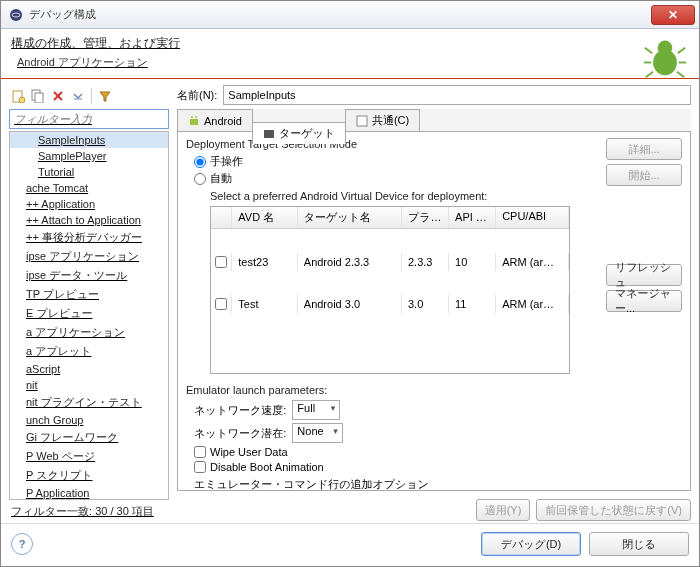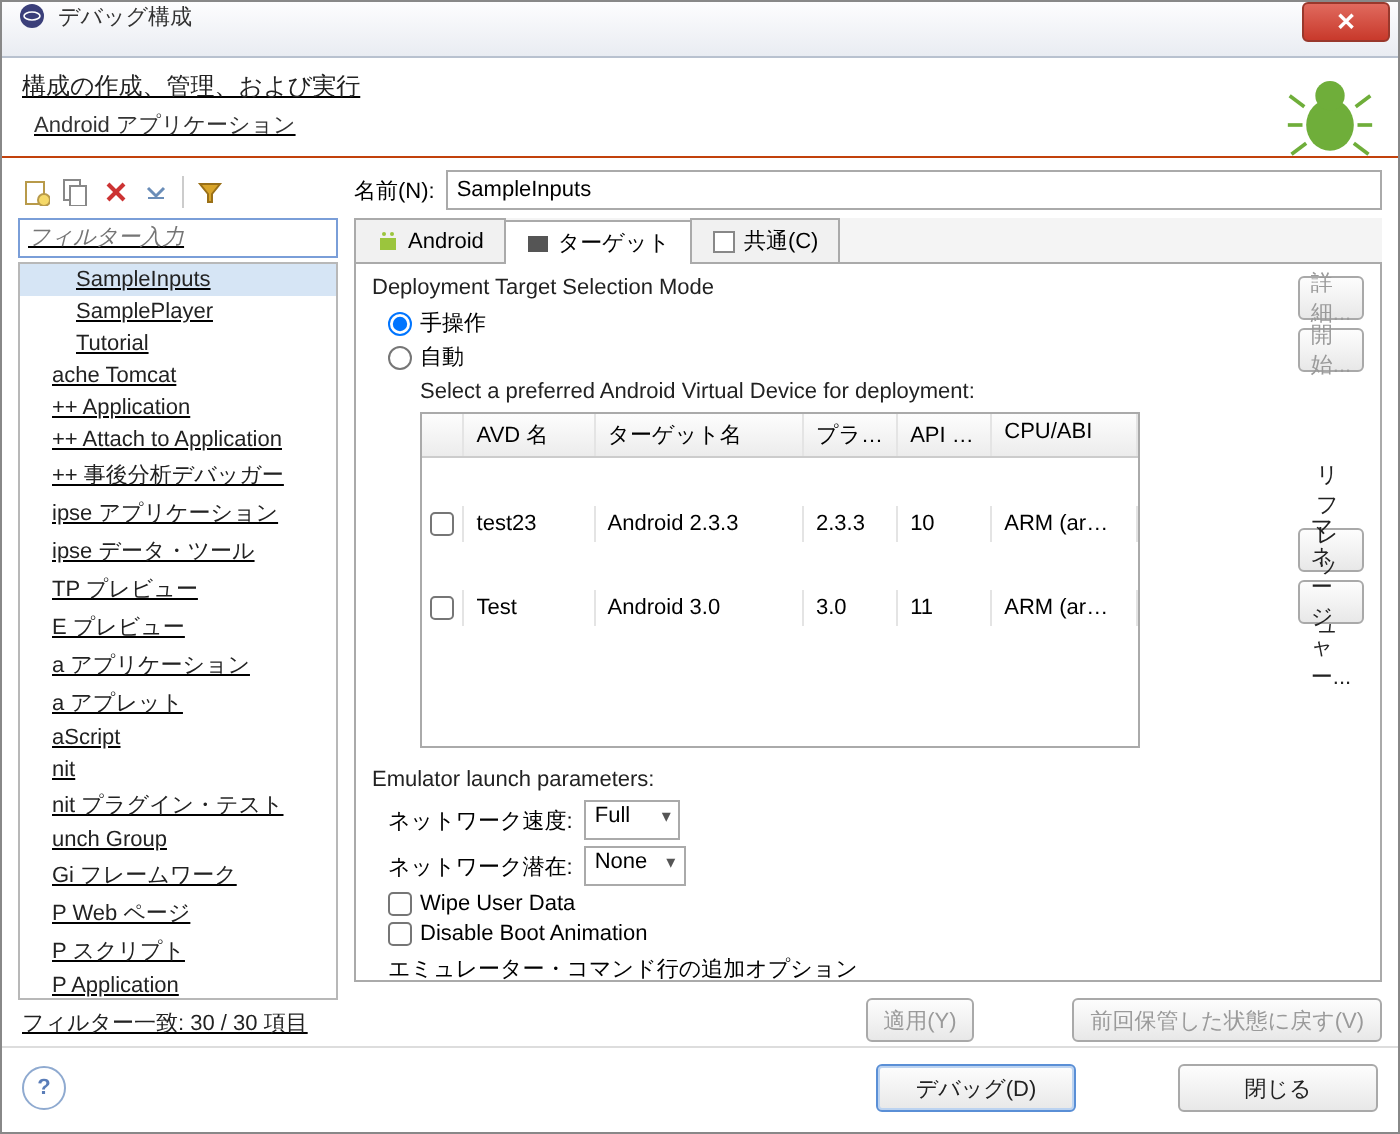--- a/index.html
+++ b/index.html
@@ -1,17 +1,17 @@
 <!DOCTYPE html>
 <html><head>
 <meta charset="utf-8">
 <style>
 * { box-sizing: border-box; margin: 0; padding: 0; font-family: "Segoe UI", "Meiryo", sans-serif; font-size: 11px; }
 body { background: #fff; width: 700px; height: 567px; display: flex; flex-direction: column; border: 1px solid #888; }
-.titlebar { height: 28px; background: linear-gradient(#fdfdfe,#e9ecf2); display: flex; align-items: flex-start; padding: 0 4px 0 8px; border-bottom: 1px solid #b8c1cf; }
+.titlebar { height: 28px; background: linear-gradient(#fdfdfe,#e9ecf2); display: flex; align-items: center; padding: 0 4px 0 8px; border-bottom: 1px solid #b8c1cf; }
 .titlebar-icon { width: 14px; height: 14px; margin-right: 6px; }
 .titlebar-text { color: #333; flex: 1; }
 .close-btn { width: 44px; height: 20px; background: linear-gradient(#e06a5e,#c8392b); border: 1px solid #99382c; border-radius: 3px; display: flex; align-items: center; justify-content: center; color: #fff; font-weight: bold; font-size: 12px; }
 .header { background: #fff; padding: 6px 10px 8px; position: relative; border-bottom: 1px solid #c2410c; text-decoration: underline; }
 .header-title { font-size: 12px; color: #222; }
 .header-sub { font-size: 11px; color: #333; margin-top: 3px; padding-left: 6px; }
 .bug-icon { position: absolute; right: 12px; top: 6px; width: 44px; height: 44px; }
 .main { flex: 1; display: flex; min-height: 0; padding: 6px 8px 0; gap: 8px; }
 .left { width: 160px; display: flex; flex-direction: column; text-decoration: underline; }
 .toolbar { display: flex; gap: 2px; padding: 2px 0 4px; align-items: center; }
@@ -21,35 +21,35 @@
 .tree { flex: 1; border: 1px solid #b8b8b8; background: #fff; overflow: hidden; margin-top: 2px; }
 .tree-item { padding: 2px 4px 2px 16px; white-space: nowrap; color: #222; }
 .tree-item.child { padding-left: 28px; }
 .tree-item.selected { background: #d6e5f5; }
 .filter-status { padding: 4px 2px; color: #222; }
 .right { flex: 1; display: flex; flex-direction: column; min-width: 0; }
 .name-row { display: flex; align-items: center; gap: 6px; margin-bottom: 4px; }
 .name-input { flex: 1; height: 20px; border: 1px solid #aaa; padding: 2px 4px; }
 .tabs { display: flex; border-bottom: 1px solid #aaa; background: #f4f4f4; }
 .tab { padding: 3px 10px; border: 1px solid #aaa; border-bottom: none; background: #f1f1f1; display: flex; align-items: center; gap: 4px; margin-right: -1px; font-size: 11px; }
-.tab.active { background: #fff; position: relative; top: 1px; }
+.tab.active { background: #fff; position: relative; top: 13px; }
 .tab-icon { width: 12px; height: 12px; display: inline-block; }
 .tab-body { flex: 1; border: 1px solid #aaa; border-top: none; background: #fff; padding: 6px 8px; overflow: auto; display: flex; gap: 8px; }
 .tab-main { flex: 1; }
 .section-title { color: #222; margin-bottom: 4px; }
 .radio-row { display: flex; align-items: center; gap: 4px; margin: 2px 0 2px 8px; }
 .select-label { margin: 4px 0 4px 24px; color: #222; }
 .avd-table { margin-left: 24px; border: 1px solid #aaa; background: #fff; width: 360px; }
 .avd-head { display: flex; background: linear-gradient(#fdfdfd,#ececec); border-bottom: 1px solid #ccc; }
 .avd-head > div, .avd-row > div { padding: 3px 6px; border-right: 1px solid #e4e4e4; overflow: hidden; white-space: nowrap; text-overflow: ellipsis; }
 .avd-row { display: flex; margin-top: 24px; }
 .col-chk { width: 22px; display: flex; align-items: center; justify-content: center; }
 .col-name { width: 70px; } .col-target { width: 112px; } .col-plat { width: 50px; } .col-api { width: 50px; } .col-cpu { width: 78px; }
 .side-btns { display: flex; flex-direction: column; gap: 4px; width: 76px; }
-.btn { height: 22px; border: 1px solid #a9a9a9; background: linear-gradient(#fdfdfd,#e8e8e8); border-radius: 3px; padding: 0 8px; display: flex; align-items: center; justify-content: center; color: #222; margin-left: 43px; }
+.btn { height: 22px; border: 1px solid #a9a9a9; background: linear-gradient(#fdfdfd,#e8e8e8); border-radius: 3px; padding: 0 8px; display: flex; align-items: center; justify-content: center; color: #222; }
 .btn.disabled { color: #9a9a9a; }
 .emu-section { margin-top: 10px; }
 .form-row { display: flex; align-items: center; gap: 6px; margin: 3px 0 3px 8px; }
 .select { height: 20px; border: 1px solid #aaa; background: #fff; padding: 1px 18px 1px 4px; position: relative; min-width: 48px; }
 .select::after { content: "▾"; position: absolute; right: 4px; top: 2px; color: #555; font-size: 9px; }
 .chk-row { display: flex; align-items: center; gap: 4px; margin: 3px 0 3px 8px; }
 .bottom-btns { display: flex; justify-content: flex-end; gap: 6px; padding: 8px 0 2px; }
 .footer { display: flex; align-items: center; padding: 8px 10px 10px; border-top: 1px solid #ddd; gap: 8px; }
 .help-icon { width: 22px; height: 22px; border: 1px solid #8faad0; border-radius: 50%; display: flex; align-items: center; justify-content: center; color: #5a7db8; font-weight: bold; margin-right: auto; }
 .footer .btn { min-width: 100px; height: 24px; }

